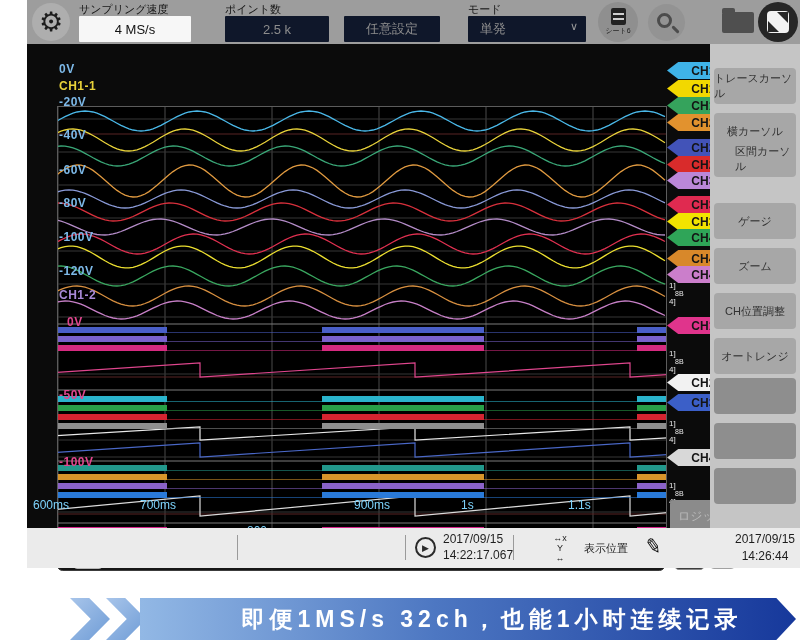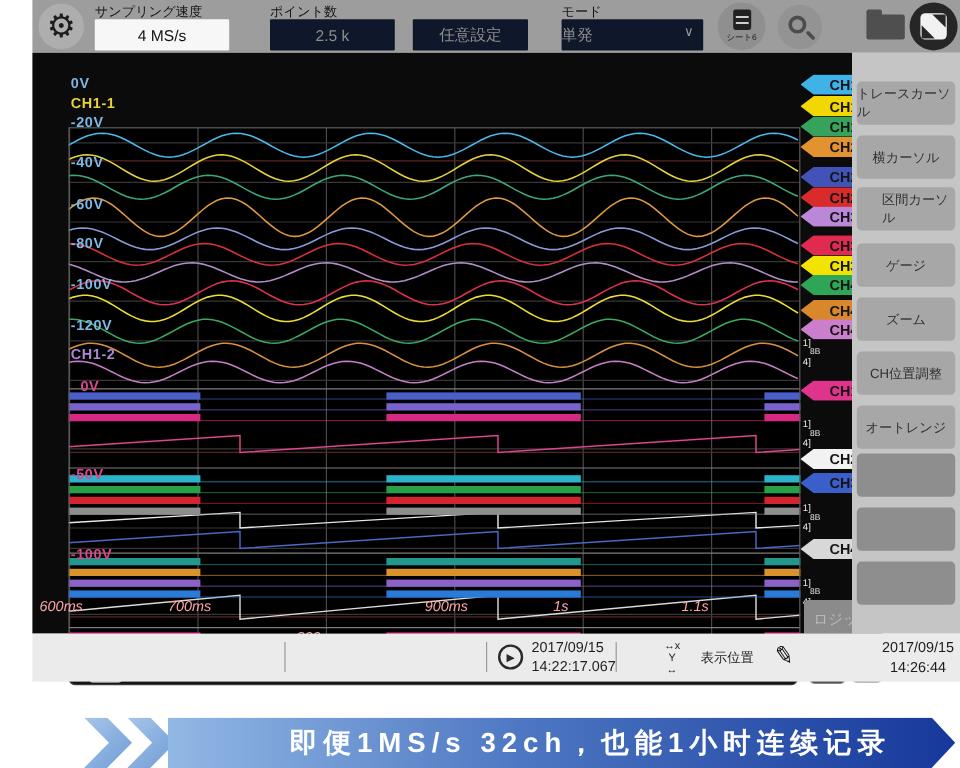--- a/index.html
+++ b/index.html
@@ -35,21 +35,21 @@
   .fs-inner { position:relative; width:22px; height:22px; background:#f2f2f2; border-radius:4px; }
   .fs-inner::before, .fs-inner::after { content:''; position:absolute; width:0; height:0; border-style:solid; }
   .fs-inner::before { right:1px; top:1px; border-width:0 11px 11px 0; border-color:transparent #262626 transparent transparent; }
   .fs-inner::after  { left:1px; bottom:1px; border-width:11px 0 0 11px; border-color:transparent transparent transparent #262626; }
 
   
   .screen { position:absolute; left:27px; top:44px; width:683px; height:484px; background:#0b0b0b; }
   #wave-svg { position:absolute; left:30px; top:62px; }
   .plot-frame { position:absolute; left:30px; top:62px; width:610px; height:451px; border:1px solid #5c5c5c; pointer-events:none; }
   .v-label { position:absolute; font-size:12px; font-weight:bold; letter-spacing:0.5px; }
-  .t-label { position:absolute; font-size:12px; color:#fca5a5;font-style:italic; }
+  .t-label { position:absolute; font-size:12px; color:#7dd3fc; }
   .ch-tag { position:absolute; left:640px; width:66px; height:17px; display:flex; align-items:center; justify-content:flex-end;
             padding-right:7px; font-size:12px; font-weight:bold; color:#141414;
             clip-path:polygon(0 50%, 17% 0, 100% 0, 100% 100%, 17% 100%); }
   .bits { position:absolute; left:642px; width:26px; color:#e8e8e8; font-size:8px; line-height:8px; }
   .bits .b8 { font-size:7px; padding-left:6px; display:block; }
   .logic-btn { position:absolute; left:643px; top:456px; width:65px; height:33px; background:#8b8b8b; border-radius:4px;
                color:#b9b9b9; font-size:12px; display:flex; align-items:center; justify-content:center; }
   .varrow-btn { position:absolute; left:647px; top:492px; width:31px; height:34px; background:#3d3d3d; border:1px solid #8a8a8a;
                border-radius:5px; color:#f0f0f0; font-size:20px; display:flex; align-items:center; justify-content:center; }
   .harrow-btn { position:absolute; left:682px; top:497px; width:27px; height:28px; background:#a2a2a2; border-radius:5px;
@@ -99,21 +99,21 @@
       <span>4 MS/s</span>
     </div>
     <span class="tb-label" style="left:198px">ポイント数</span>
     <div class="tb-field tb-dis" style="left:198px;width:104px">
       <span>2.5 k</span>
     </div>
     <div class="tb-field tb-dis" style="left:317px;width:96px">
       <span>任意設定</span>
     </div>
     <span class="tb-label" style="left:441px">モード</span>
-    <div class="tb-field tb-dis" style="left:441px;width:118px;justify-content:flex-start;">
+    <div class="tb-field tb-dis" style="left:441px;width:118px;justify-content:flex-start;padding-left:12px">
       <span>単発</span>
       <span class="mode-chevron">∨</span>
     </div>
     <div class="circle-btn sheet-circle">
       <span class="doc-stack"></span>
       <span class="sheet-caption">シート6</span>
     </div>
     <div class="circle-btn search-circle">
       <span class="mag-glass"></span>
     </div>
@@ -278,21 +278,21 @@
     </div>
   </div>
 
   <div class="sidebar" id="sidebar">
       <div class="side-btn" style="top: 24px;">
         <span>トレースカーソル</span>
       </div>
       <div class="side-btn" style="top: 69px;">
         <span>横カーソル</span>
       </div>
-      <div class="side-btn" style="top: 112px; padding-left: 21px;">
+      <div class="side-btn" style="top: 97px; padding-left: 21px;">
         <span>区間カーソル</span>
       </div>
       <div class="side-btn" style="top: 159px;">
         <span>ゲージ</span>
       </div>
       <div class="side-btn" style="top: 204px;">
         <span>ズーム</span>
       </div>
       <div class="side-btn" style="top: 249px;">
         <span>CH位置調整</span>

